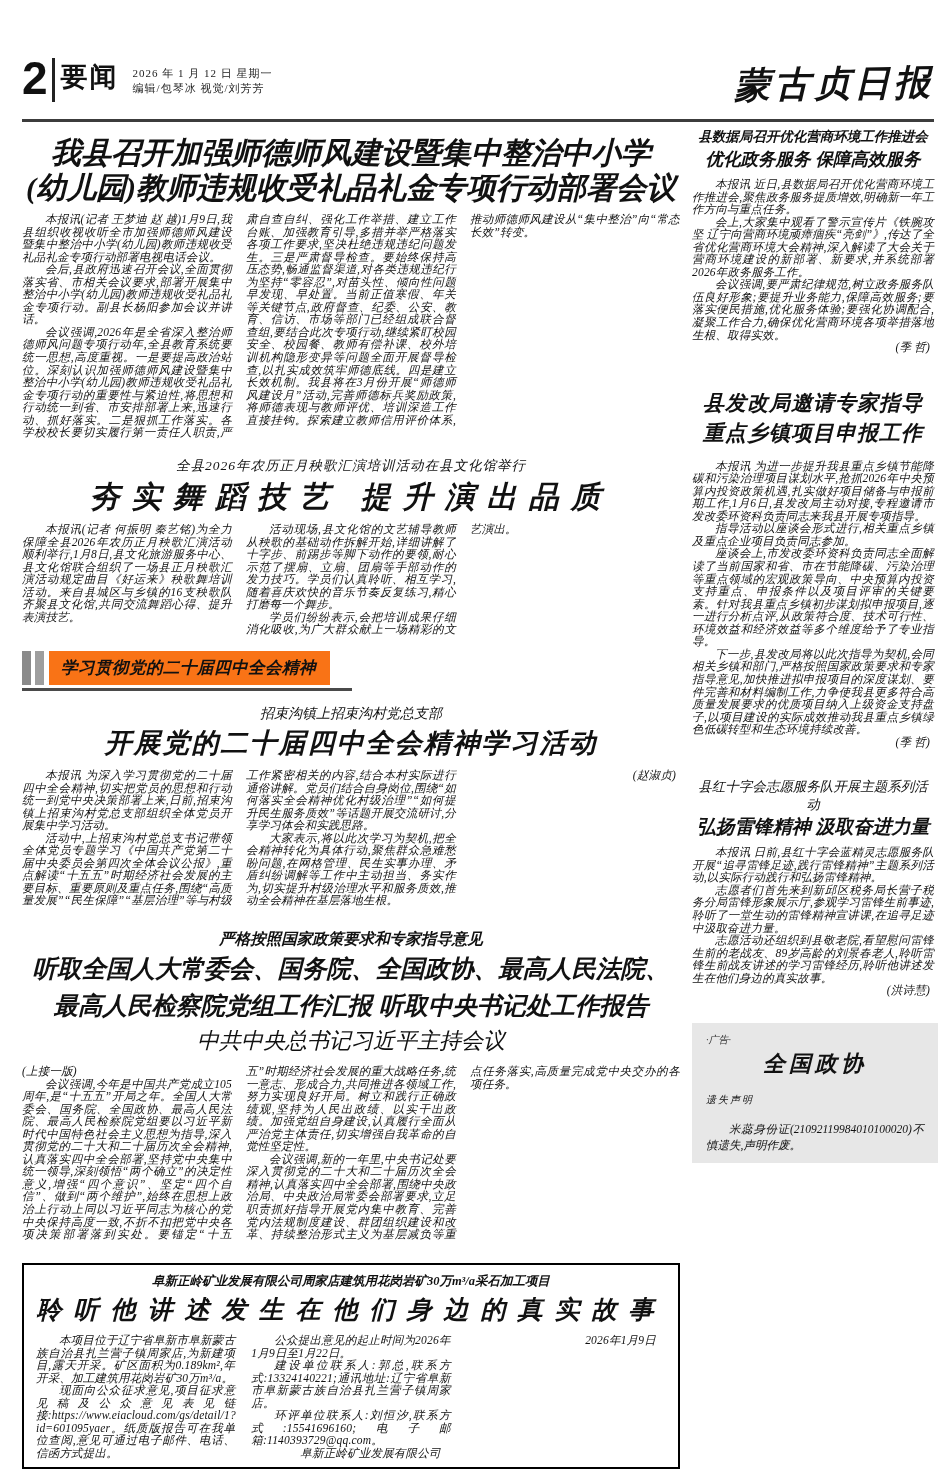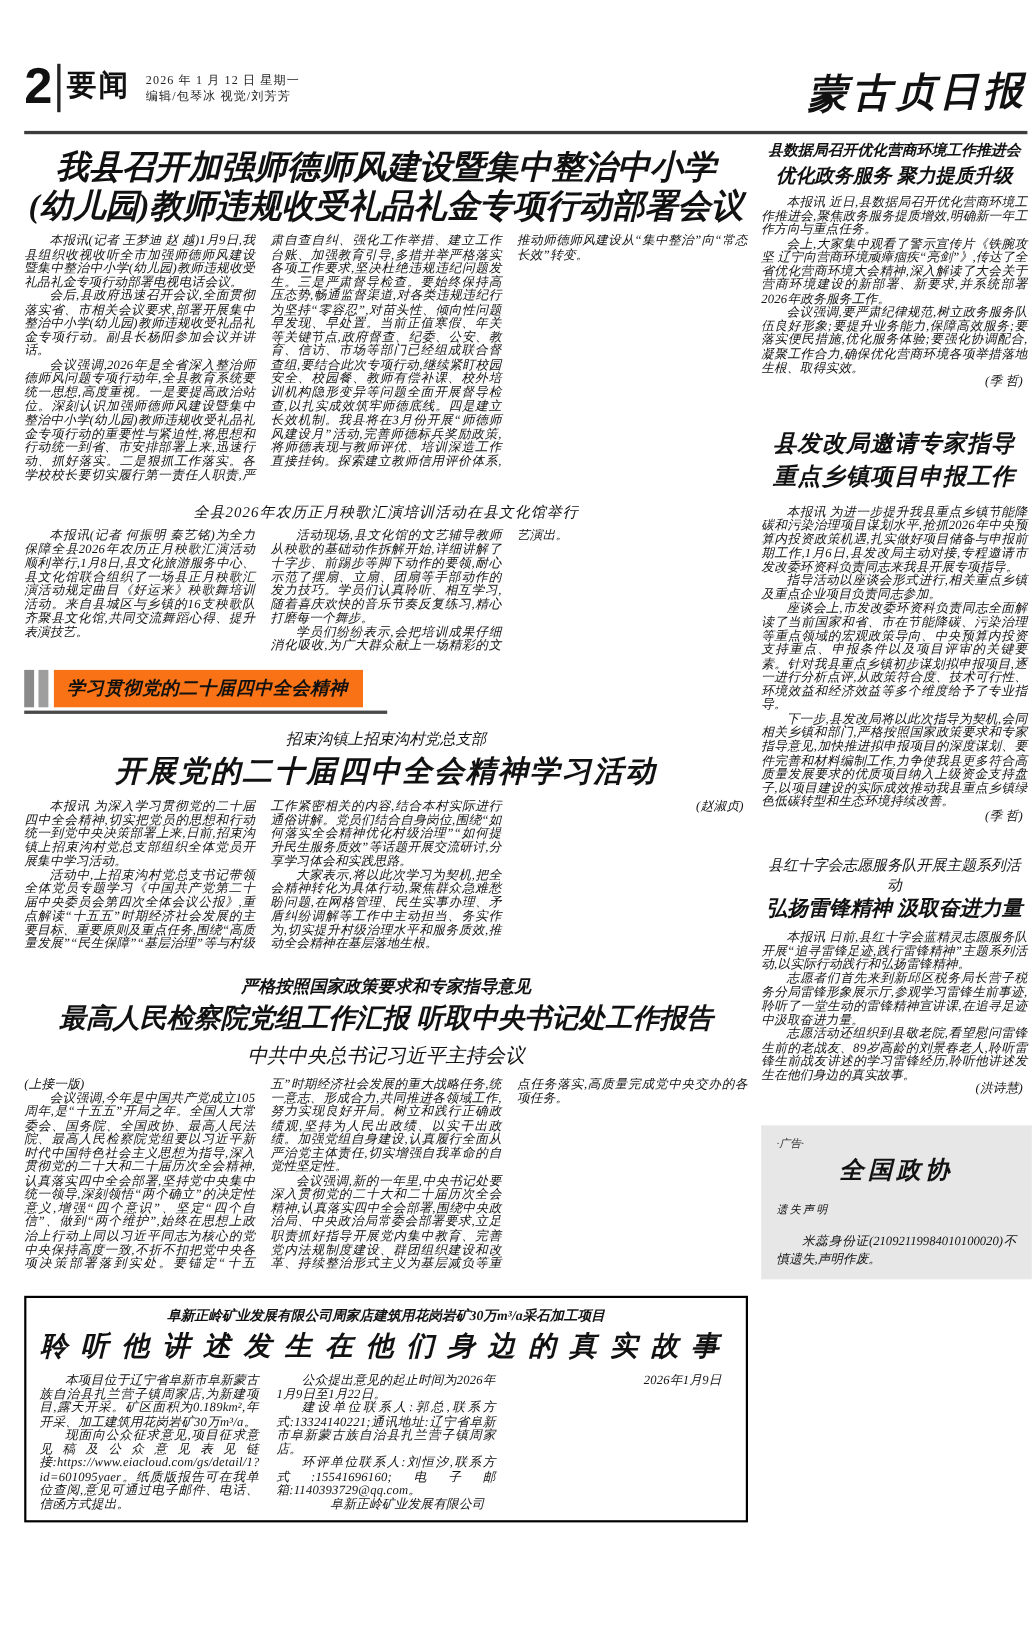--- a/index.html
+++ b/index.html
@@ -46,21 +46,21 @@
         font-weight:900;font-size:16.5px;letter-spacing:.5px;}
 
   
   .e-kick{font-size:14px;margin-top:14px;}
   .e-hl{font-size:27px;line-height:36px;letter-spacing:2px;margin-top:2px;}
   .e-body{height:148px;margin-top:8px;}
 
   
   .f-kick{font-size:15.5px;font-weight:bold;margin-top:12px;font-family:"Liberation Sans","DejaVu Sans",sans-serif;}
   .f-hl{font-family:"Liberation Sans","DejaVu Sans",sans-serif;font-weight:900;font-size:24.5px;line-height:37px;letter-spacing:0;}
-  .f-sub{font-size:18px;margin-top:2px;text-align:center;}
+  .f-sub{font-size:22px;margin-top:2px;text-align:center;}
   .f-body{height:184px;margin-top:9px;}
 
   
   .adbox{border:2px solid #000;margin-top:14px;padding:8px 12px 10px 12px;height:184px;}
   .ad-kick{font-size:12.5px;font-weight:bold;text-align:center;}
   .ad-hl{font-size:25px;line-height:34px;letter-spacing:12px;margin-top:3px;}
   .ad-body{height:138px;margin-top:7px;column-count:3;column-gap:16px;column-fill:auto;overflow:hidden;}
   .sig{text-align:right;text-indent:0 !important;padding-right:10px;}
 
   
@@ -105,20 +105,21 @@
           <div class="hl a-hl" style="margin-top:2px">(幼儿园)教师违规收受礼品礼金专项行动部署会议</div>
           <div class="bt cols3 a-body">
             <p>本报讯(记者 王梦迪 赵 越)1月9日,我县组织收视收听全市加强师德师风建设暨集中整治中小学(幼儿园)教师违规收受礼品礼金专项行动部署电视电话会议。</p>
             <p>会后,县政府迅速召开会议,全面贯彻落实省、市相关会议要求,部署开展集中整治中小学(幼儿园)教师违规收受礼品礼金专项行动。副县长杨阳参加会议并讲话。</p>
             <p>会议强调,2026年是全省深入整治师德师风问题专项行动年,全县教育系统要统一思想,高度重视。一是要提高政治站位。深刻认识加强师德师风建设暨集中整治中小学(幼儿园)教师违规收受礼品礼金专项行动的重要性与紧迫性,将思想和行动统一到省、市安排部署上来,迅速行动、抓好落实。二是狠抓工作落实。各学校校长要切实履行第一责任人职责,严肃自查自纠、强化工作举措、建立工作台账、加强教育引导,多措并举严格落实各项工作要求,坚决杜绝违规违纪问题发生。三是严肃督导检查。要始终保持高压态势,畅通监督渠道,对各类违规违纪行为坚持“零容忍”,对苗头性、倾向性问题早发现、早处置。当前正值寒假、年关等关键节点,政府督查、纪委、公安、教育、信访、市场等部门已经组成联合督查组,要结合此次专项行动,继续紧盯校园安全、校园餐、教师有偿补课、校外培训机构隐形变异等问题全面开展督导检查,以扎实成效筑牢师德底线。四是建立长效机制。我县将在3月份开展“师德师风建设月”活动,完善师德标兵奖励政策,将师德表现与教师评优、培训深造工作直接挂钩。探索建立教师信用评价体系,推动师德师风建设从“集中整治”向“常态长效”转变。</p>
           </div>
         </div>
 
         <div>
           <div class="kicker c-kick">全县2026年农历正月秧歌汇演培训活动在县文化馆举行</div>
+          <div class="hl c-hl">夯实舞蹈技艺 提升演出品质</div>
           <div class="bt cols3 c-body">
             <p>本报讯(记者 何振明 秦艺铭)为全力保障全县2026年农历正月秧歌汇演活动顺利举行,1月8日,县文化旅游服务中心、县文化馆联合组织了一场县正月秧歌汇演活动规定曲目《好运来》秧歌舞培训活动。来自县城区与乡镇的16支秧歌队齐聚县文化馆,共同交流舞蹈心得、提升表演技艺。</p>
             <p>活动现场,县文化馆的文艺辅导教师从秧歌的基础动作拆解开始,详细讲解了十字步、前踢步等脚下动作的要领,耐心示范了摆扇、立扇、团扇等手部动作的发力技巧。学员们认真聆听、相互学习,随着喜庆欢快的音乐节奏反复练习,精心打磨每一个舞步。</p>
             <p>学员们纷纷表示,会把培训成果仔细消化吸收,为广大群众献上一场精彩的文艺演出。</p>
           </div>
         </div>
 
         <div class="banner">
           <div class="bbar"></div>
           <div class="bbar2"></div>
@@ -131,20 +132,21 @@
           <div class="bt cols3 e-body">
             <p>本报讯 为深入学习贯彻党的二十届四中全会精神,切实把党员的思想和行动统一到党中央决策部署上来,日前,招束沟镇上招束沟村党总支部组织全体党员开展集中学习活动。</p>
             <p>活动中,上招束沟村党总支书记带领全体党员专题学习《中国共产党第二十届中央委员会第四次全体会议公报》,重点解读“十五五”时期经济社会发展的主要目标、重要原则及重点任务,围绕“高质量发展”“民生保障”“基层治理”等与村级工作紧密相关的内容,结合本村实际进行通俗讲解。党员们结合自身岗位,围绕“如何落实全会精神优化村级治理”“如何提升民生服务质效”等话题开展交流研讨,分享学习体会和实践思路。</p>
             <p>大家表示,将以此次学习为契机,把全会精神转化为具体行动,聚焦群众急难愁盼问题,在网格管理、民生实事办理、矛盾纠纷调解等工作中主动担当、务实作为,切实提升村级治理水平和服务质效,推动全会精神在基层落地生根。</p>
             <p class="byline">(赵淑贞)</p>
           </div>
         </div>
 
         <div>
           <div class="kicker f-kick">严格按照国家政策要求和专家指导意见</div>
+          <div class="hl f-hl">听取全国人大常委会、国务院、全国政协、最高人民法院、</div>
           <div class="hl f-hl">最高人民检察院党组工作汇报 听取中央书记处工作报告</div>
           <div class="f-sub">中共中央总书记习近平主持会议</div>
           <div class="bt cols3 f-body">
             <p class="noind">(上接一版)</p>
             <p>会议强调,今年是中国共产党成立105周年,是“十五五”开局之年。全国人大常委会、国务院、全国政协、最高人民法院、最高人民检察院党组要以习近平新时代中国特色社会主义思想为指导,深入贯彻党的二十大和二十届历次全会精神,认真落实四中全会部署,坚持党中央集中统一领导,深刻领悟“两个确立”的决定性意义,增强“四个意识”、坚定“四个自信”、做到“两个维护”,始终在思想上政治上行动上同以习近平同志为核心的党中央保持高度一致,不折不扣把党中央各项决策部署落到实处。要锚定“十五五”时期经济社会发展的重大战略任务,统一意志、形成合力,共同推进各领域工作,努力实现良好开局。树立和践行正确政绩观,坚持为人民出政绩、以实干出政绩。加强党组自身建设,认真履行全面从严治党主体责任,切实增强自我革命的自觉性坚定性。</p>
             <p>会议强调,新的一年里,中央书记处要深入贯彻党的二十大和二十届历次全会精神,认真落实四中全会部署,围绕中央政治局、中央政治局常委会部署要求,立足职责抓好指导开展党内集中教育、完善党内法规制度建设、群团组织建设和改革、持续整治形式主义为基层减负等重点任务落实,高质量完成党中央交办的各项任务。</p>
           </div>
         </div>
 
         <div class="adbox">
@@ -159,21 +161,21 @@
             <p class="sig">阜新正岭矿业发展有限公司</p>
             <p class="sig">2026年1月9日</p>
           </div>
         </div>
       </div>
 
       <div class="rcol">
 
         <div>
           <div class="kicker r-kick">县数据局召开优化营商环境工作推进会</div>
-          <div class="hl r-hl">优化政务服务 聚力提质升级</div>
+          <div class="hl r-hl">优化政务服务 保障高效服务</div>
           <div class="bt r-body">
             <p>本报讯 近日,县数据局召开优化营商环境工作推进会,聚焦政务服务提质增效,明确新一年工作方向与重点任务。</p>
             <p>会上,大家集中观看了警示宣传片《铁腕攻坚 辽宁向营商环境顽瘴痼疾“亮剑”》,传达了全省优化营商环境大会精神,深入解读了大会关于营商环境建设的新部署、新要求,并系统部署2026年政务服务工作。</p>
             <p>会议强调,要严肃纪律规范,树立政务服务队伍良好形象;要提升业务能力,保障高效服务;要落实便民措施,优化服务体验;要强化协调配合,凝聚工作合力,确保优化营商环境各项举措落地生根、取得实效。</p>
             <p class="byline">(季 哲)</p>
           </div>
         </div>
 
         <div class="fg">
           <div class="hl r-hl-serif">县发改局邀请专家指导</div>

